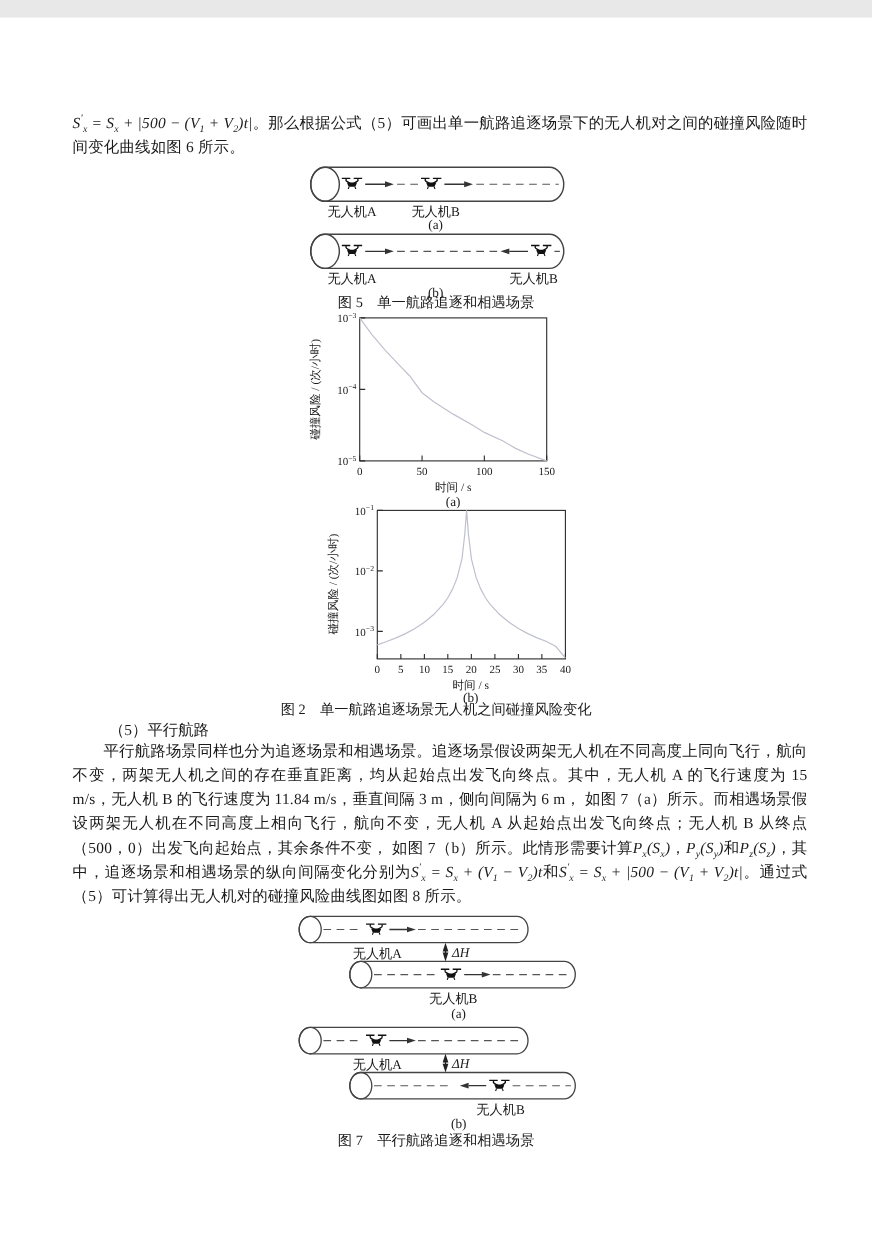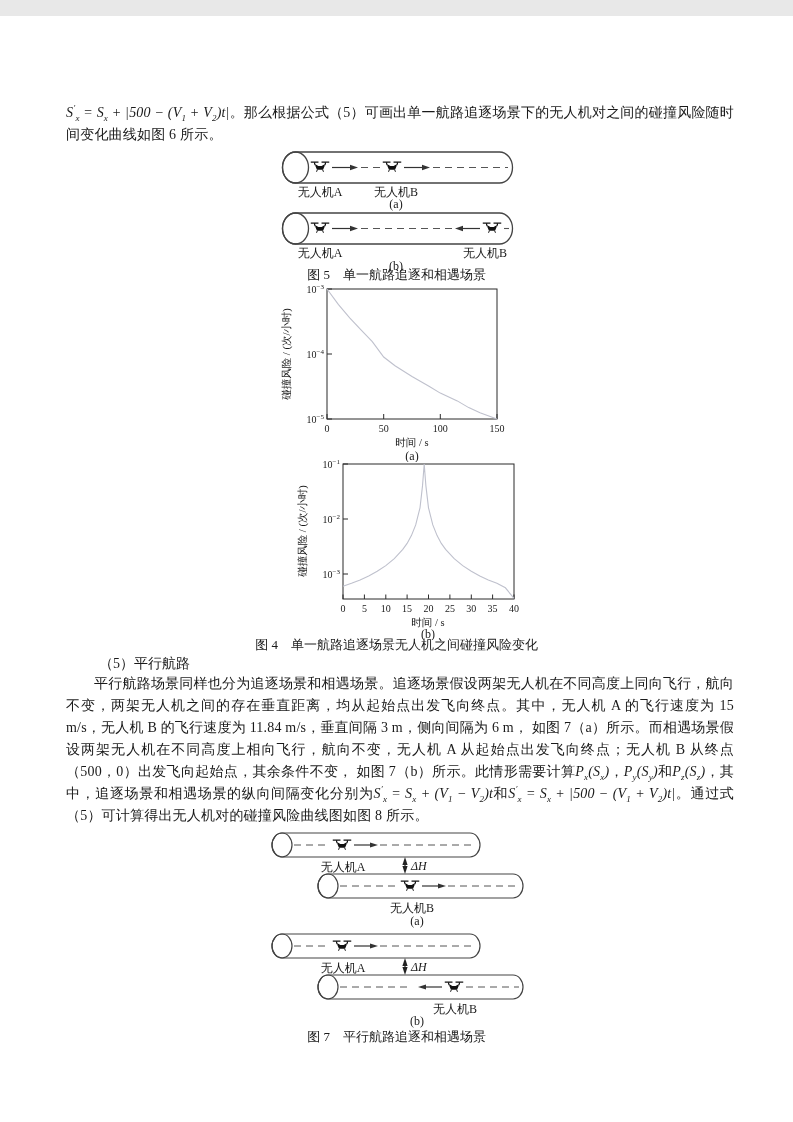--- a/index.html
+++ b/index.html
@@ -154,21 +154,21 @@
       <text class="axis-tick-label" x="136.5" y="156" text-anchor="middle">20</text>
       <text class="axis-tick-label" x="157.9" y="156" text-anchor="middle">25</text>
       <text class="axis-tick-label" x="179.3" y="156" text-anchor="middle">30</text>
       <text class="axis-tick-label" x="200.6" y="156" text-anchor="middle">35</text>
       <text class="axis-tick-label" x="222" y="156" text-anchor="middle">40</text>
       <text class="axis-title" x="136" y="170" text-anchor="middle">时间 / s</text>
       <text class="axis-title" transform="translate(14,75) rotate(-90)" text-anchor="middle">碰撞风险 / (次/小时)</text>
       <text class="sub-label" x="136" y="182" text-anchor="middle">(b)</text>
     </svg>
   </div>
-  <div class="caption" style="top:620px;">图 4　单一航路追逐场景无人机之间碰撞风险变化</div>
+  <div class="caption" style="top:620px;">图 2　单一航路追逐场景无人机之间碰撞风险变化</div>
 
   <div class="heading" style="left:66px;top:639px;padding-left:33px;">（5）平行航路</div>
 
   <div class="para" style="left:66px;top:657px;width:668px;text-indent:2em;"><span>平行航路场景同样也分为追逐场景和相遇场景。追逐场景假设两架无人机在不同高度上同向飞行，航向不变，两架无人机之间的存在垂直距离，均从起始点出发飞向终点。其中，无人机 A 的飞行速度为 15 m/s，无人机 B 的飞行速度为 11.84 m/s，垂直间隔 3 m，侧向间隔为 6 m， 如图 7（a）所示。而相遇场景假设两架无人机在不同高度上相向飞行，航向不变，无人机 A 从起始点出发飞向终点；无人机 B 从终点（500，0）出发飞向起始点，其余条件不变， 如图 7（b）所示。此情形需要计算</span><span class="formula"><span>P</span><sub>x</sub><span>(S</span><sub>x</sub><span>)</span></span><span>，</span><span class="formula"><span>P</span><sub>y</sub><span>(S</span><sub>y</sub><span>)</span></span><span>和</span><span class="formula"><span>P</span><sub>z</sub><span>(S</span><sub>z</sub><span>)</span></span><span>，其中，追逐场景和相遇场景的纵向间隔变化分别为</span><span class="formula"><span>S</span><sup>′</sup><sub>x</sub><span> = S</span><sub>x</sub><span> + (V</span><sub>1</sub><span> − V</span><sub>2</sub><span>)t</span></span><span>和</span><span class="formula"><span>S</span><sup>′</sup><sub>x</sub><span> = S</span><sub>x</sub><span> + |500 − (V</span><sub>1</sub><span> + V</span><sub>2</sub><span>)t|</span></span><span>。通过式（5）可计算得出无人机对的碰撞风险曲线图如图 8 所示。</span></div>
 
   <div class="figwrap" style="left:262px;top:812px;">
     <svg width="272" height="200" viewBox="0 0 272 200">
 
       <g>
         <rect x="10" y="5" width="208" height="24" rx="10" ry="12" fill="none" stroke="#444" stroke-width="1.2"></rect>

